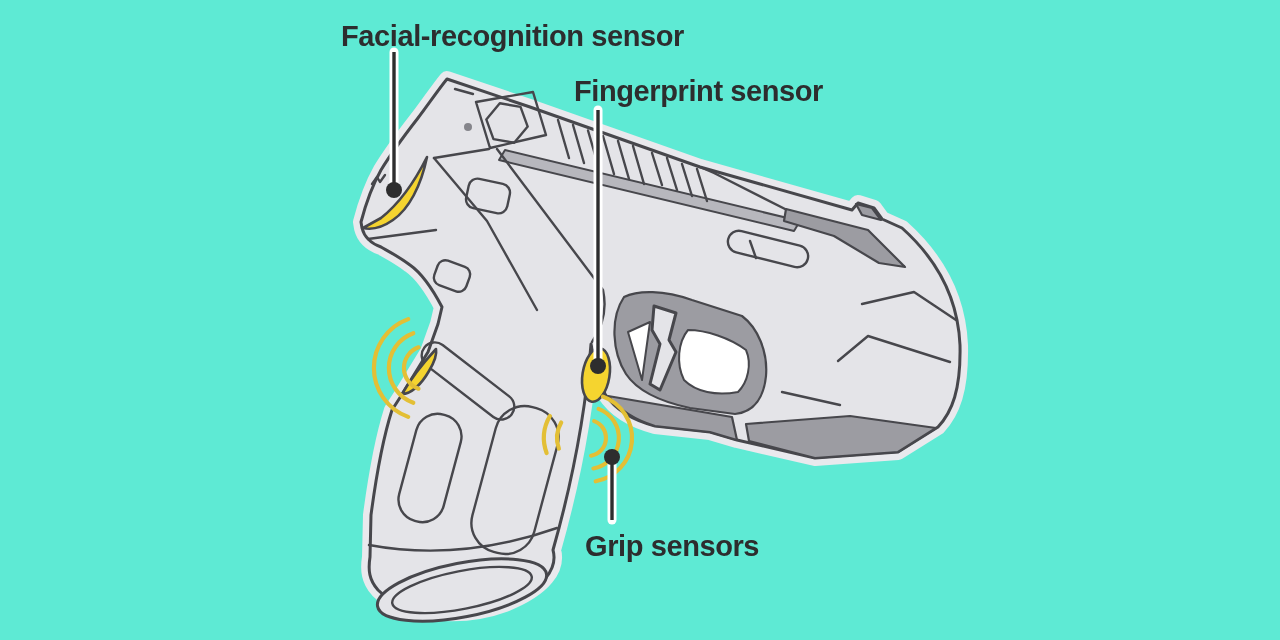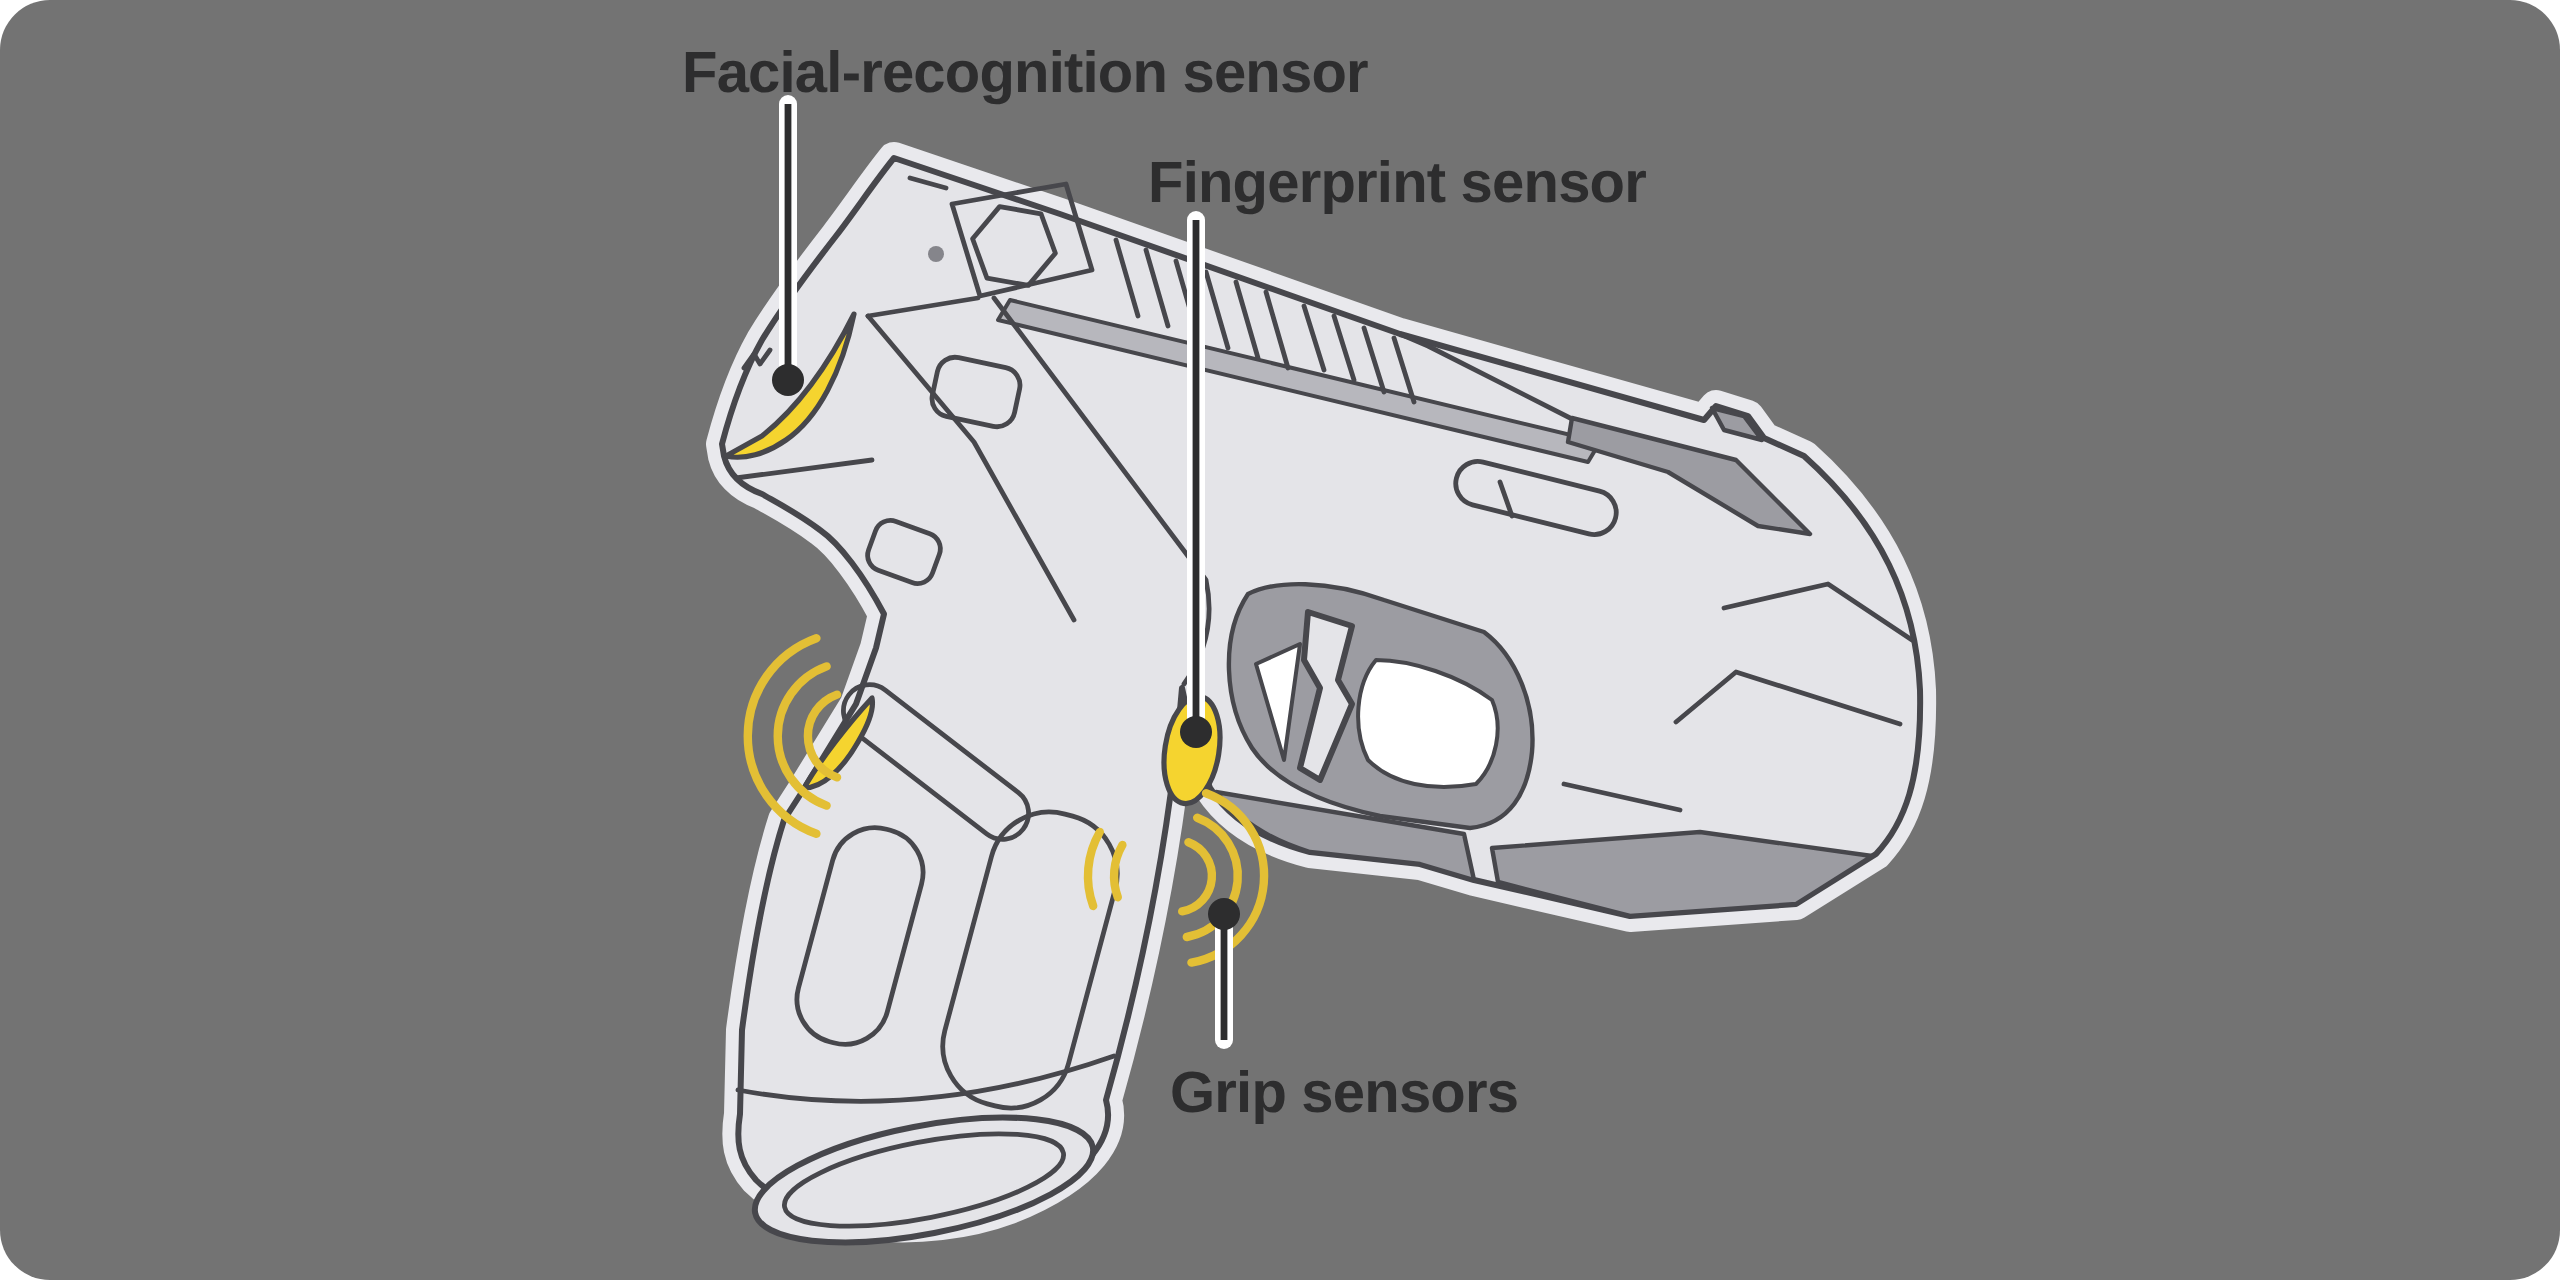--- a/index.html
+++ b/index.html
@@ -1,17 +1,17 @@
 <!DOCTYPE html>
 <html><head>
 <meta charset="utf-8">
 <style>
   html,body{margin:0;padding:0;background:#ffffff;}
-  .stage{position:relative;width:1280px;height:640px;background:#737373;overflow:hidden;
-         font-family:"Liberation Sans",sans-serif;border-radius:25px;}
+  .stage{position:relative;width:1280px;height:640px;background:#5eead4;overflow:hidden;
+         font-family:"Liberation Sans",sans-serif;}
   svg{display:block;}
   
   .st{stroke:#47474c;stroke-width:2.4;fill:none;stroke-linejoin:round;stroke-linecap:round;}
   .outline{stroke:#47474c;stroke-width:3;stroke-linejoin:round;stroke-linecap:round;}
   .body-fill{fill:#e4e4e8;}
   .dark-fill{fill:#9c9ca2;stroke:#47474c;stroke-width:2.2;stroke-linejoin:round;}
   .mid-fill{fill:#b7b7bd;stroke:#47474c;stroke-width:2;stroke-linejoin:round;}
   .white-fill{fill:#ffffff;stroke:#47474c;stroke-width:2;stroke-linejoin:round;}
   .halo{fill:#e9e9ed;stroke:#e9e9ed;stroke-width:16;stroke-linejoin:round;}
   .sensor{stroke:#47474c;stroke-width:2.6;stroke-linejoin:round;}

